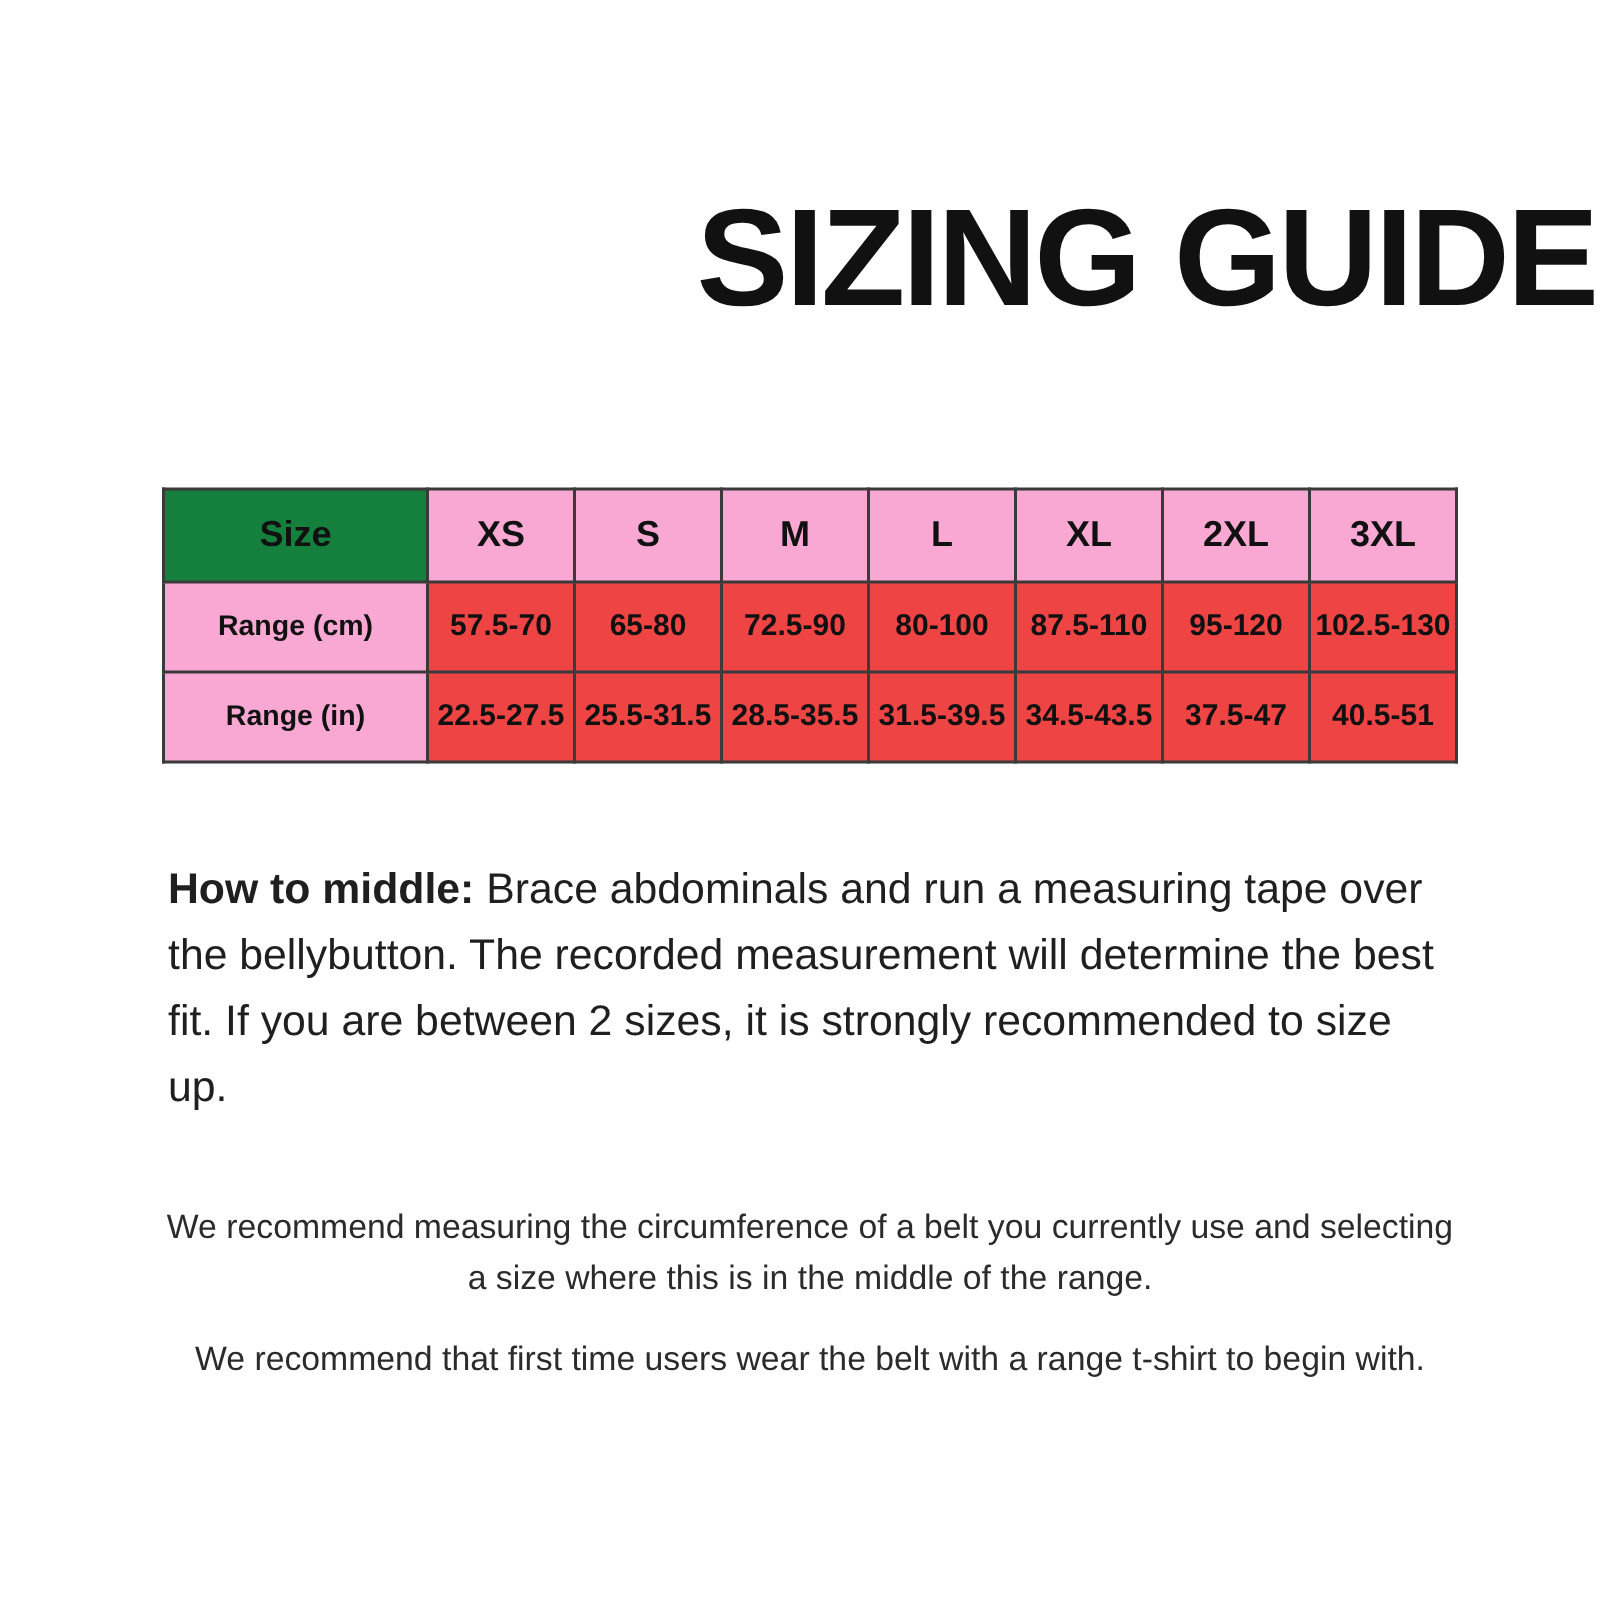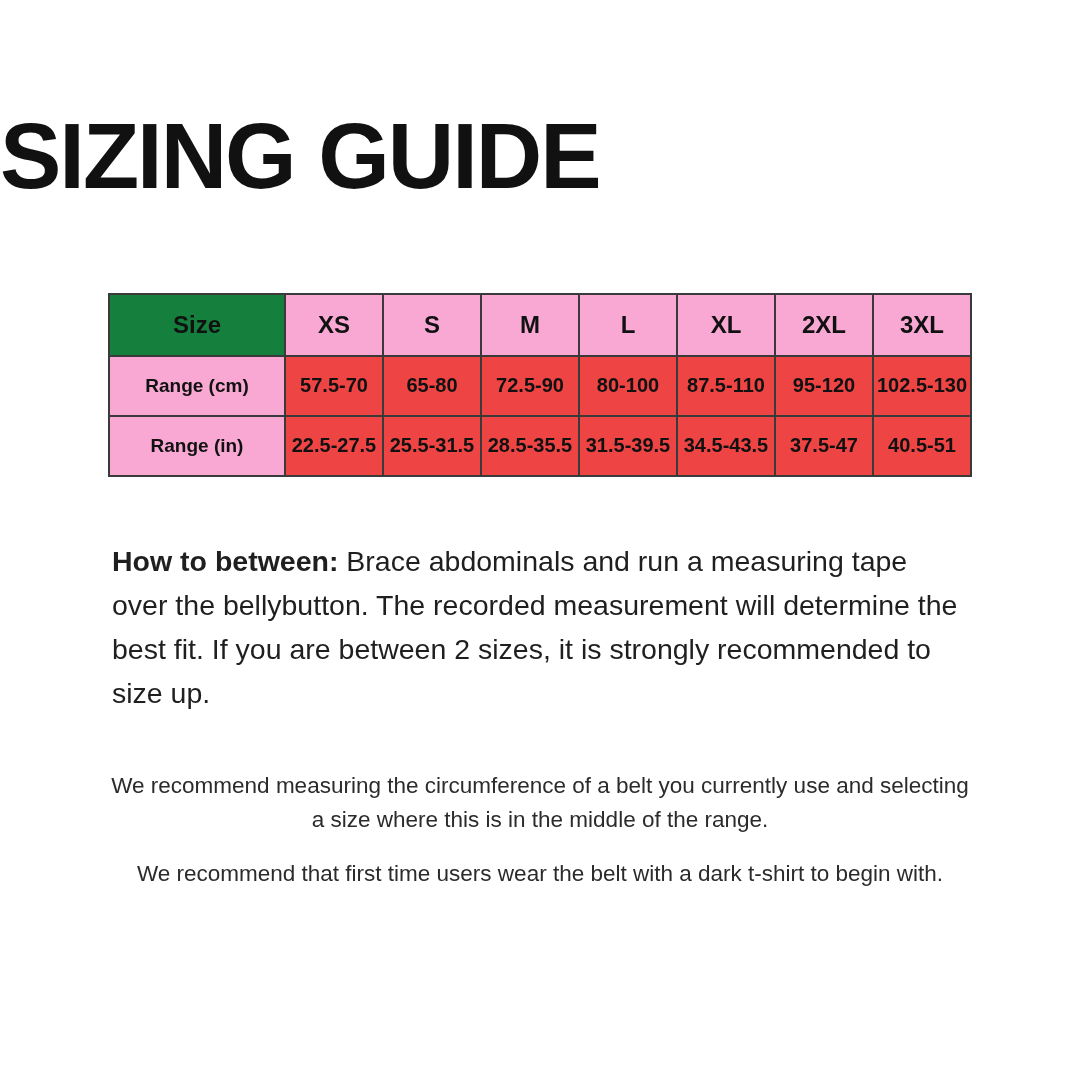--- a/index.html
+++ b/index.html
@@ -14,26 +14,26 @@
     color: #1a1a1a;
     overflow: hidden;
   }
   .page {
     position: relative;
     width: 1080px;
     height: 1080px;
     box-sizing: border-box;
   }
   .title {
-    text-align: left;
+    text-align: right;
     font-size: 92px;
     font-weight: bold;
     letter-spacing: -2px;
     color: #111111;
-    margin: 0;
+    margin: 16px;
     padding-top: 108px;
     line-height: 1.05;
   }
   .table-wrap {
     margin: 0 auto;
     padding-top: 88px;
     width: 864px;
   }
   table.size-table {
     border-collapse: collapse;
@@ -130,21 +130,21 @@
           <td class="val">31.5-39.5</td>
           <td class="val">34.5-43.5</td>
           <td class="val">37.5-47</td>
           <td class="val">40.5-51</td>
         </tr>
       </tbody>
     </table>
   </div>
 
   <div class="howto">
-    <b>How to between:</b><span> Brace abdominals and run a measuring tape over the bellybutton. The recorded measurement will determine the best fit. If you are between 2 sizes, it is strongly recommended to size up.</span>
+    <b>How to middle:</b><span> Brace abdominals and run a measuring tape over the bellybutton. The recorded measurement will determine the best fit. If you are between 2 sizes, it is strongly recommended to size up.</span>
   </div>
 
   <div class="notes">
     <p>We recommend measuring the circumference of a belt you currently use and selecting a size where this is in the middle of the range.</p>
-    <p>We recommend that first time users wear the belt with a dark t-shirt to begin with.</p>
+    <p>We recommend that first time users wear the belt with a range t-shirt to begin with.</p>
   </div>
 
 </div>
 
 </body></html>

